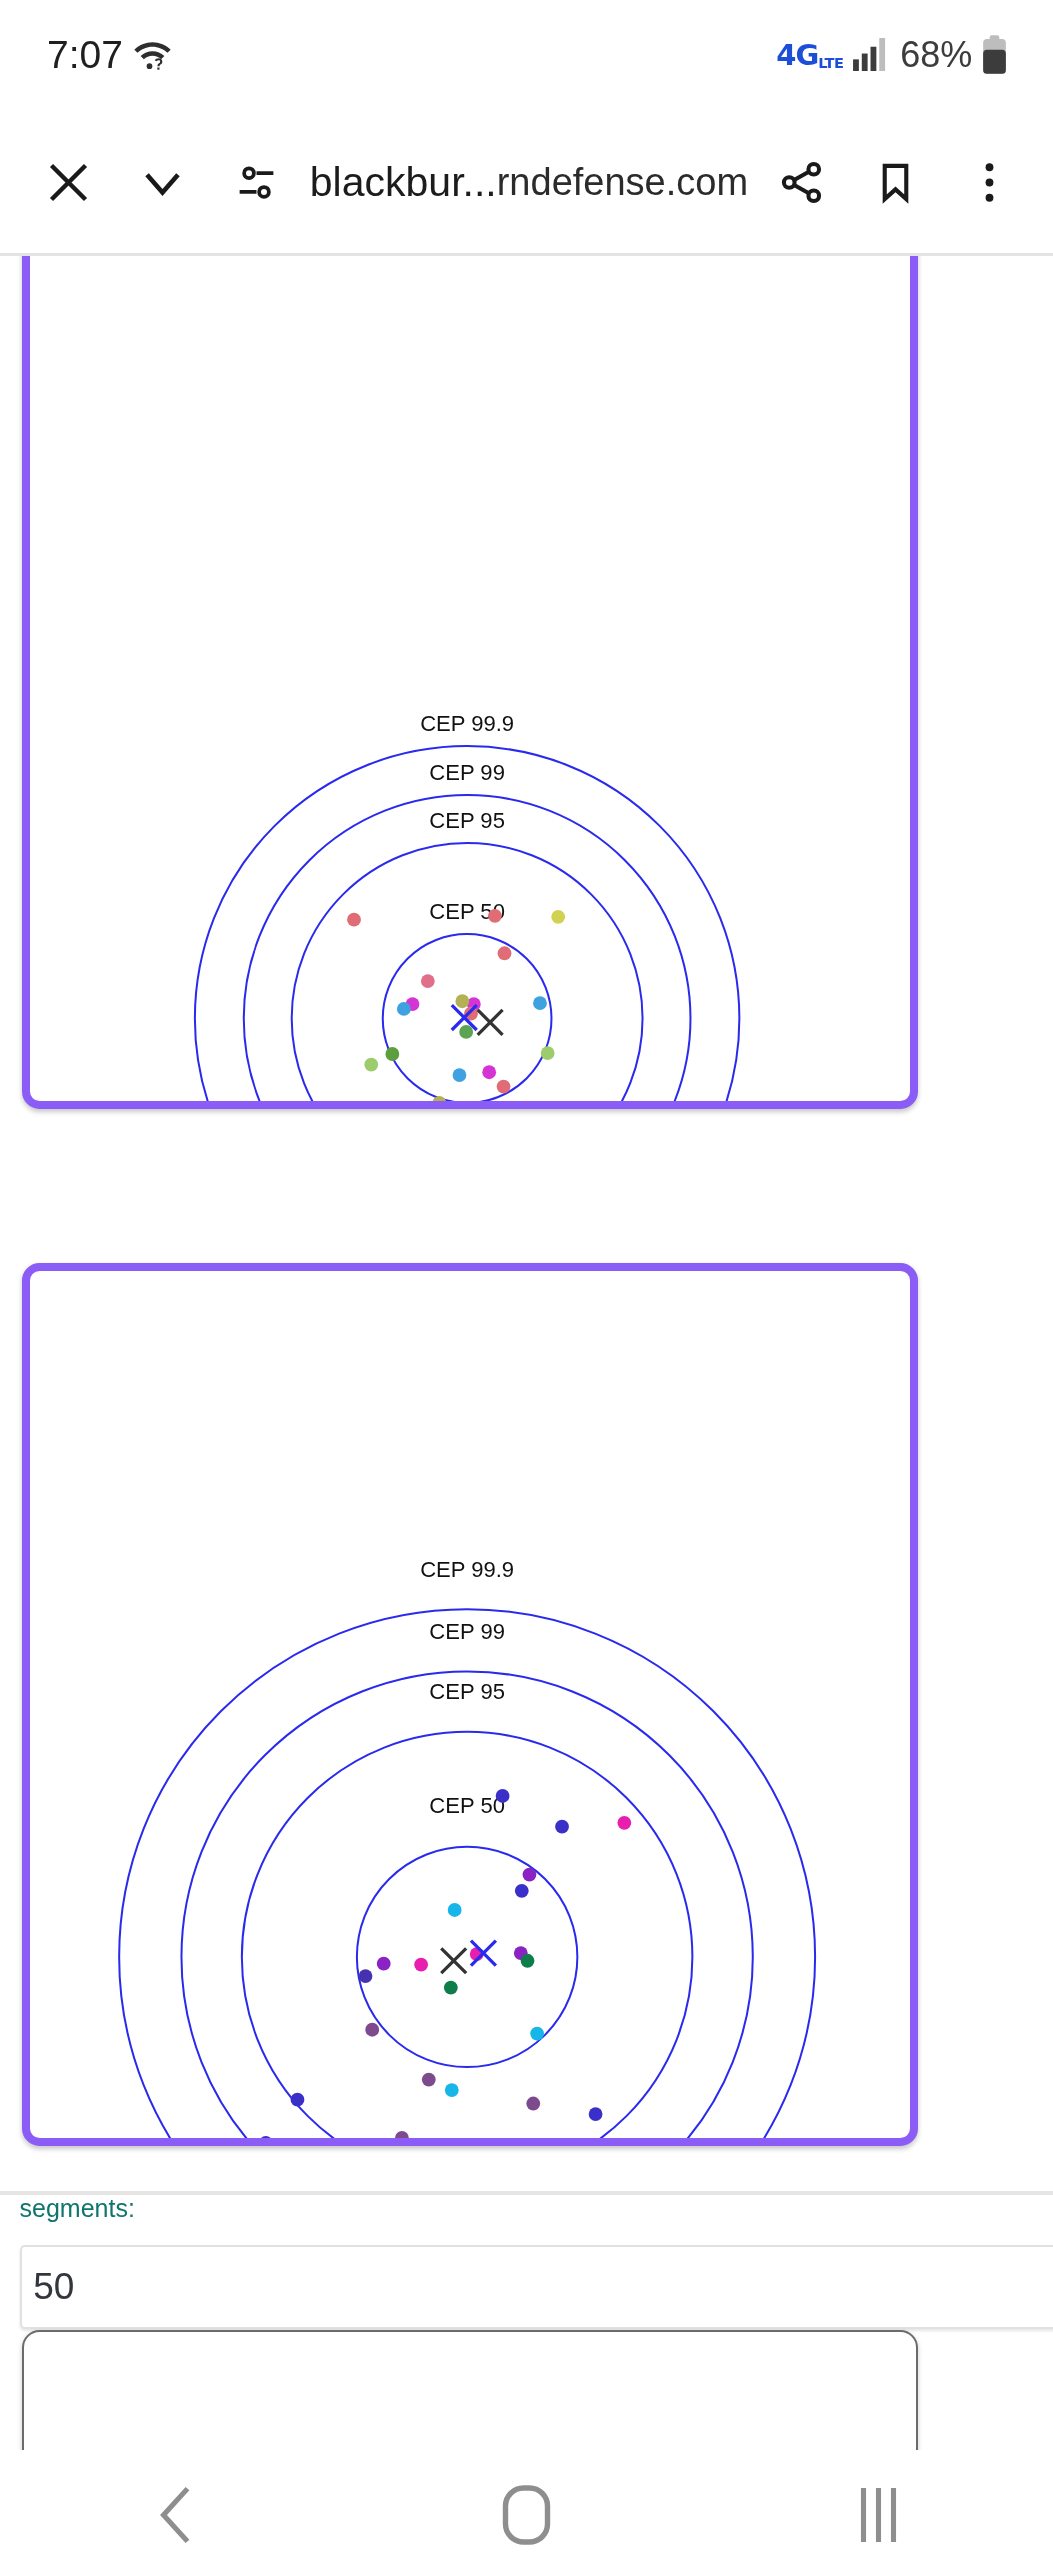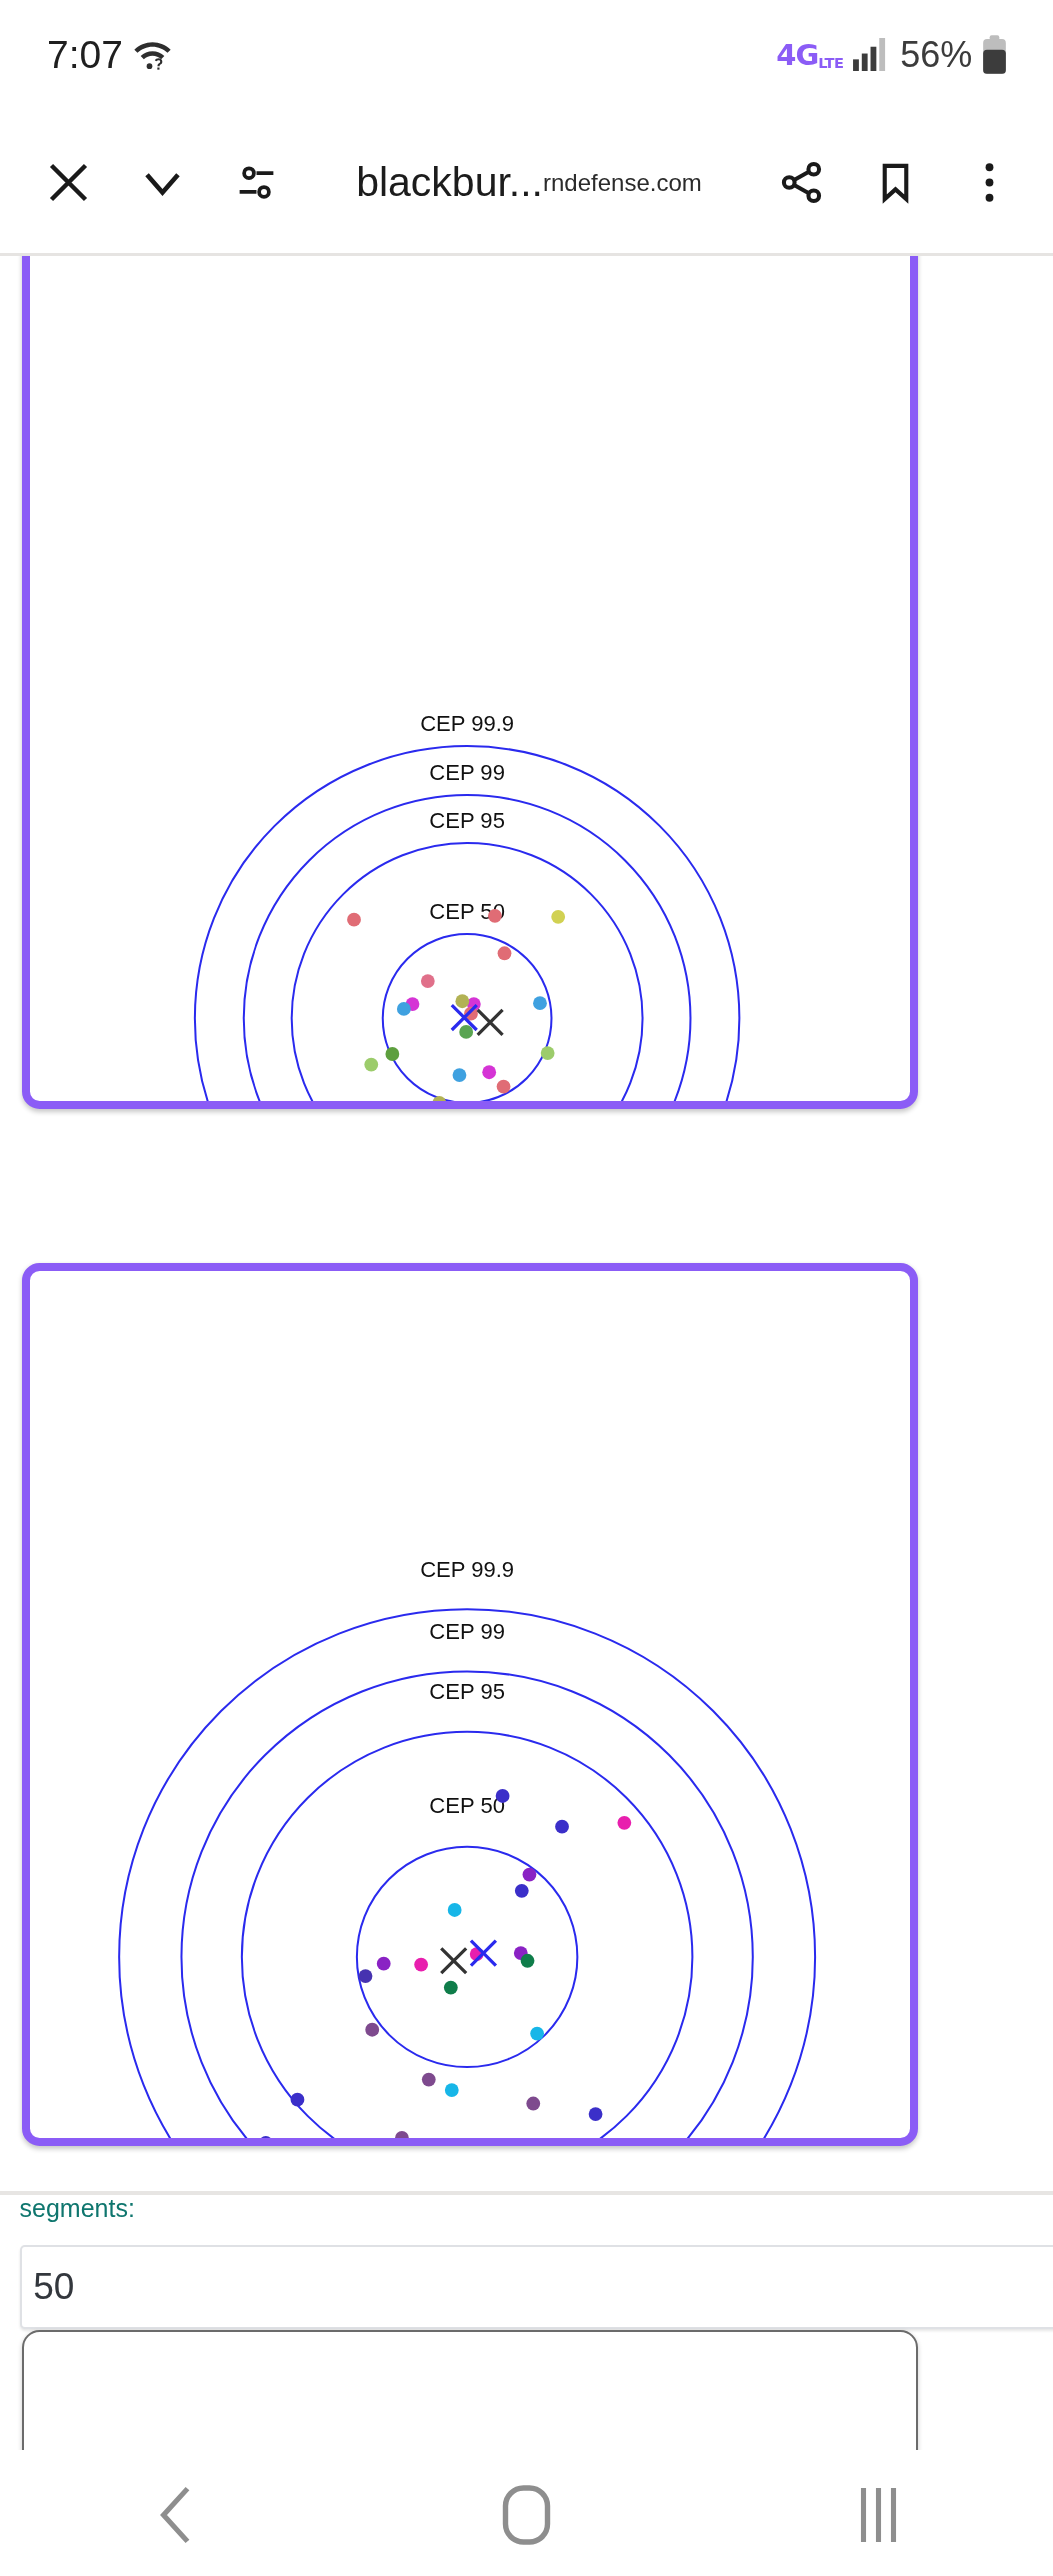--- a/index.html
+++ b/index.html
@@ -21,21 +21,21 @@
   }
   .sb-left { display: flex; align-items: center; gap: 9px; }
   .sb-time {
     font-size: 39px; color: #1f1f1f; letter-spacing: 0px;
     font-family: "Liberation Sans", sans-serif;
   }
   .sb-right {
     margin-left: auto; display: flex; align-items: center; gap: 9.8px;
   }
   .sb-4g {
-    font-size: 29px; font-weight: 700; color: #8b5cf6;
+    font-size: 29px; font-weight: 700; color: #1d4ed8;
     letter-spacing: -1px; display: flex; align-items: flex-start;
     font-family: "DejaVu Sans", sans-serif;
   }
   .sb-4g .lte { font-size: 14.6px; line-height: 1; margin-top: 18px; letter-spacing:-0.5px;}
   .sb-batt-text { font-size: 36px; color: #3c3c3c; }
   .icon-svg { display: block; }
 
   
   .toolbar {
     position: absolute; top: 109px; left: 0;
@@ -54,21 +54,21 @@
     display: flex; 
     align-items: center; justify-content: center;
     padding: 0 3.9px;
   }
   .tb-title {
     font-size: 41px; color: #1c1c1c;
     white-space: nowrap; overflow: hidden;
     line-height: 1.08;
   }
   .tb-url {
-    font-size: 24px; color: #2b2b2b;
+    font-size: 38px; color: #2b2b2b;
     white-space: nowrap; overflow: hidden;
     line-height: 1.25; margin-top: 2px;
   }
   .toolbar-sep {
     position: absolute; top: 253px; left: 0;
     width: 1054px; height: 2.9px; background: #e6e4e2;
   }
 
   
   .page {
@@ -155,21 +155,21 @@
         <span class="lte">LTE</span>
     </span>
     <span>
       <svg class="icon-svg" width="37" height="33" viewBox="0 0 19 17">
         <rect x="0" y="11" width="3" height="6" fill="#3c3c3c"></rect>
         <rect x="4.5" y="8" width="3" height="9" fill="#3c3c3c"></rect>
         <rect x="9" y="4.5" width="3" height="12.5" fill="#3c3c3c"></rect>
         <rect x="13.5" y="0" width="3" height="17" fill="#bdbdbd"></rect>
       </svg>
     </span>
-    <span class="sb-batt-text">56%</span>
+    <span class="sb-batt-text">68%</span>
     <span>
       <svg class="icon-svg" width="25" height="39" viewBox="0 0 13 20">
         <rect x="4" y="0" width="5" height="2.5" rx="1" fill="#bdbdbd"></rect>
         <rect x="0.6" y="2" width="11.8" height="18" rx="2" fill="#bdbdbd"></rect>
         <rect x="0.6" y="7.5" width="11.8" height="12.5" rx="2" fill="#3c3c3c"></rect>
       </svg>
     </span>
   </div>
 </div>
 

